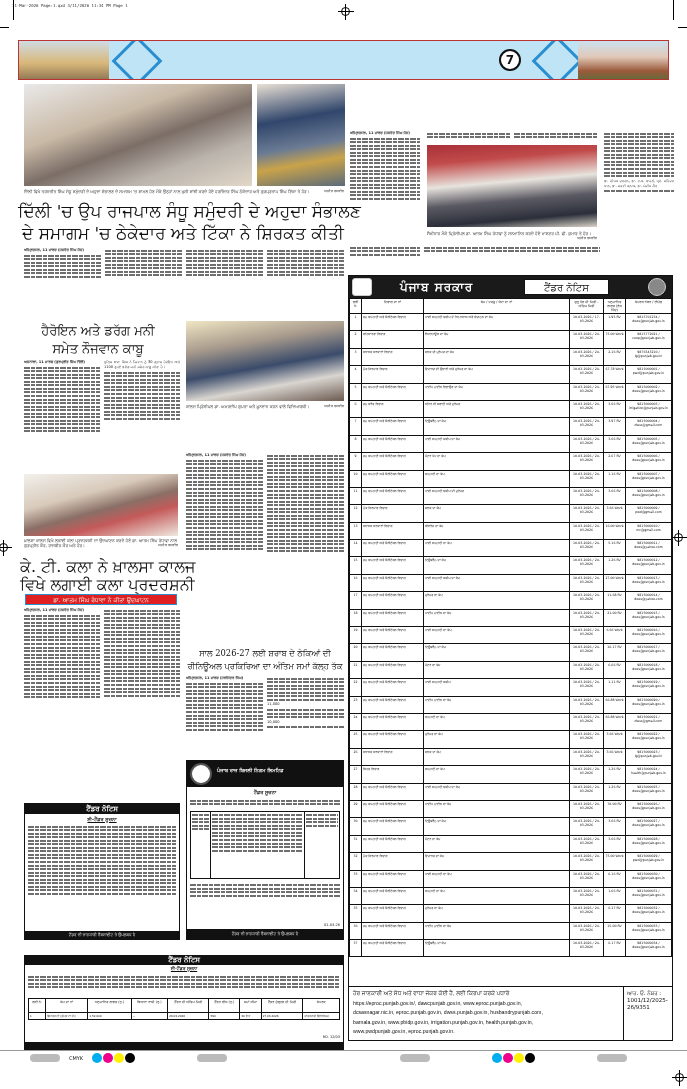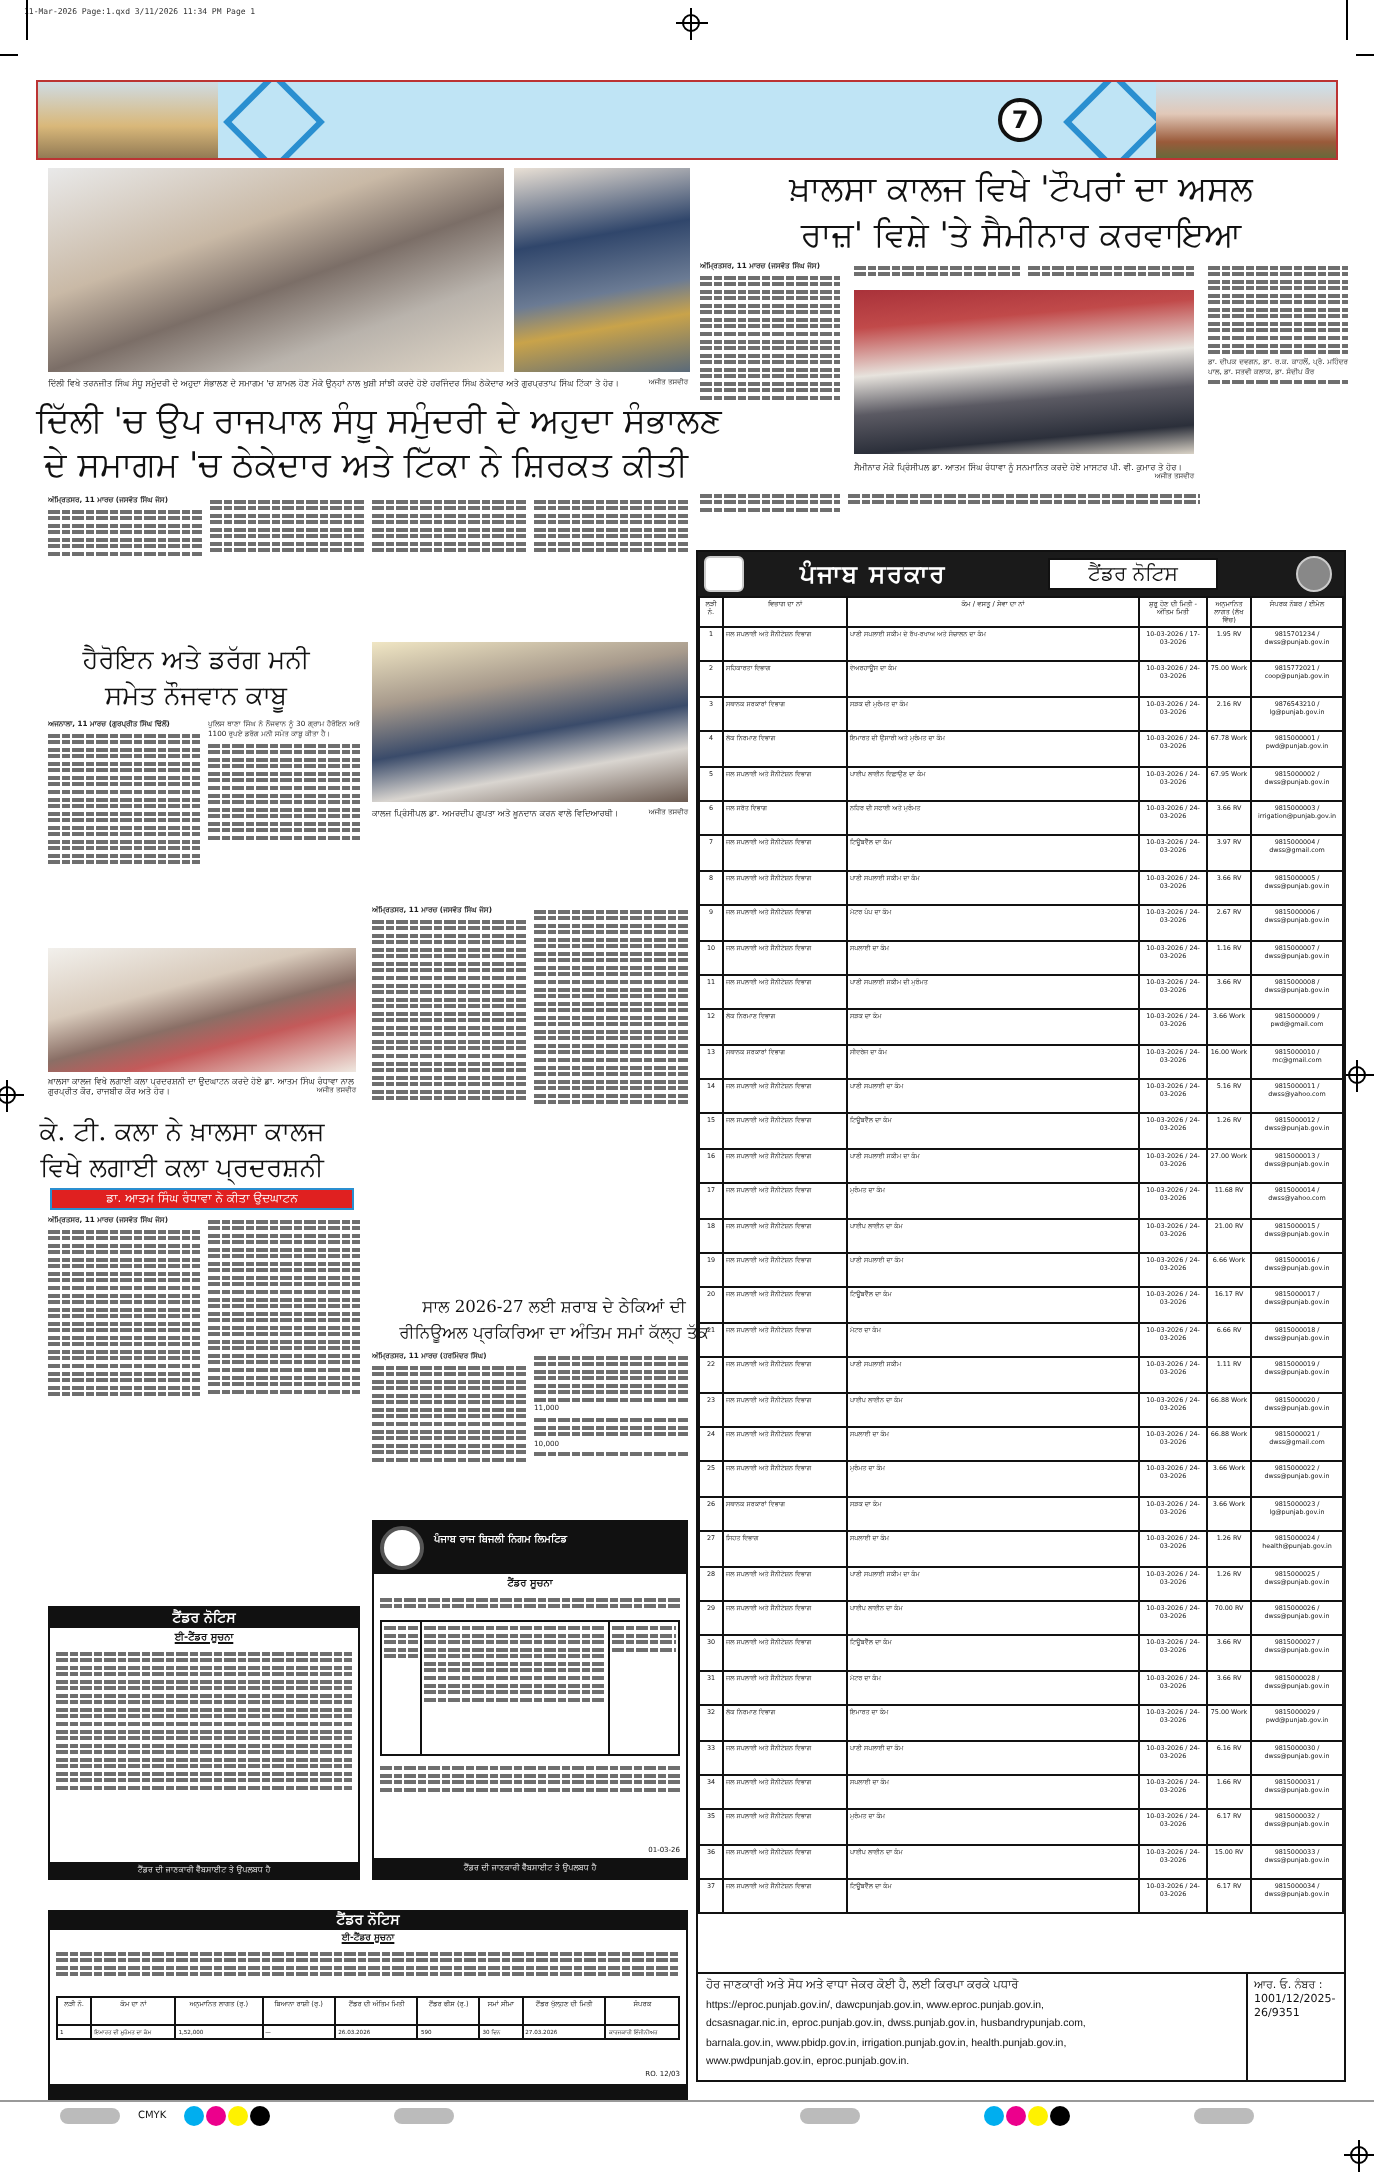--- a/index.html
+++ b/index.html
@@ -178,21 +178,21 @@
         <i></i>
         <i></i>
       </div>
   </div>
 
   <div class="photo" style="left:24px;top:474px;width:154px;height:62px;background:linear-gradient(165deg,#f2f0ec 0%,#d8cabb 35%,#8a6f66 55%,#c45a5a 70%,#efe8e0 100%)"></div>
   <div class="caption" style="left:24px;top:538px;width:154px">
     <span>ਖ਼ਾਲਸਾ ਕਾਲਜ ਵਿਖੇ ਲਗਾਈ ਕਲਾ ਪ੍ਰਦਰਸ਼ਨੀ ਦਾ ਉਦਘਾਟਨ ਕਰਦੇ ਹੋਏ ਡਾ. ਆਤਮ ਸਿੰਘ ਰੰਧਾਵਾ ਨਾਲ ਗੁਰਪ੍ਰੀਤ ਕੌਰ, ਰਾਜਬੀਰ ਕੌਰ ਅਤੇ ਹੋਰ।</span>
     <span class="credit">ਅਜੀਤ ਤਸਵੀਰ</span>
   </div>
-  <div class="hl" style="left:10px;top:558px;width:162px;font-size:13px;line-height:18px">
+  <div class="hl" style="left:20px;top:558px;width:162px;font-size:16px;line-height:18px">
     <div>ਕੇ. ਟੀ. ਕਲਾ ਨੇ ਖ਼ਾਲਸਾ ਕਾਲਜ</div>
     <div>ਵਿਖੇ ਲਗਾਈ ਕਲਾ ਪ੍ਰਦਰਸ਼ਨੀ</div>
   </div>
   <div style="position:absolute;left:25px;top:594px;width:152px;height:11px;background:#e02020;border:1px solid #2a8fd0;color:#fff;font-size:6px;text-align:center;line-height:9px">ਡਾ. ਆਤਮ ਸਿੰਘ ਰੰਧਾਵਾ ਨੇ ਕੀਤਾ ਉਦਘਾਟਨ</div>
   <div class="cols" style="left:24px;top:608px;width:156px;height:130px;grid-template-columns:1fr 1fr">
     <div class="col"><b style="font-size:3.6px">ਅੰਮ੍ਰਿਤਸਰ, 11 ਮਾਰਚ (ਜਸਵੰਤ ਸਿੰਘ ਜੱਸ)</b><i></i><i></i><i></i><i></i><i></i><i></i><i></i><i></i><i></i><i></i><i></i><i></i><i></i><i></i><i></i><i></i><i></i><i></i><i></i><i></i><i></i><i></i><i></i><i></i></div>
     <div class="col">
         <i></i>
         <i></i>
         <i></i>
@@ -214,21 +214,21 @@
         <i></i>
         <i></i>
         <i></i>
         <i></i>
         <i></i>
         <i></i>
         <i></i>
       </div>
   </div>
 
-  <div class="hl" style="left:196px;top:647px;width:162px;font-size:8.3px;line-height:13px">
+  <div class="hl" style="left:184px;top:647px;width:162px;font-size:8.3px;line-height:13px">
     <div>ਸਾਲ 2026-27 ਲਈ ਸ਼ਰਾਬ ਦੇ ਠੇਕਿਆਂ ਦੀ</div>
     <div>ਰੀਨਿਊਅਲ ਪ੍ਰਕਿਰਿਆ ਦਾ ਅੰਤਿਮ ਸਮਾਂ ਕੱਲ੍ਹ ਤੱਕ</div>
   </div>
   <div class="cols" style="left:186px;top:676px;width:158px;height:82px;grid-template-columns:1fr 1fr">
     <div class="col"><b style="font-size:3.6px">ਅੰਮ੍ਰਿਤਸਰ, 11 ਮਾਰਚ (ਹਰਮਿੰਦਰ ਸਿੰਘ)</b><i></i><i></i><i></i><i></i><i></i><i></i><i></i><i></i><i></i><i></i><i></i><i></i><i></i><i></i></div>
     <div class="col"><i></i><i></i><i></i><i></i><i></i><i></i><i></i><span>11,000</span><i></i><i></i><i></i><span>10,000</span><i></i></div>
   </div>
 
   <div class="ad" style="left:186px;top:760px;width:158px;height:180px">
     <div style="height:26px;background:#111;color:#fff;position:relative">
@@ -338,24 +338,20 @@
             <td>30 ਦਿਨ</td>
             <td>27.03.2026</td>
             <td>ਕਾਰਜਕਾਰੀ ਇੰਜੀਨੀਅਰ</td>
       </tr>
     </tbody>
       </table>
     <div style="position:absolute;right:3px;bottom:10px;font-size:3.5px">RO. 12/03</div>
     <div class="bar" style="left:0;bottom:0;width:318px;height:7px"></div>
   </div>
 
-  <div class="hl" style="left:348px;top:84px;width:325px;font-size:17px;line-height:23px">
-    <div>ਖ਼ਾਲਸਾ ਕਾਲਜ ਵਿਖੇ 'ਟੌਪਰਾਂ ਦਾ ਅਸਲ</div>
-    <div>ਰਾਜ਼' ਵਿਸ਼ੇ 'ਤੇ ਸੈਮੀਨਾਰ ਕਰਵਾਇਆ</div>
-  </div>
   <div class="cols" style="left:350px;top:131px;width:70px;height:105px;grid-template-columns:1fr">
     <div class="col"><b style="font-size:3.6px">ਅੰਮ੍ਰਿਤਸਰ, 11 ਮਾਰਚ (ਜਸਵੰਤ ਸਿੰਘ ਜੱਸ)</b><i></i><i></i><i></i><i></i><i></i><i></i><i></i><i></i><i></i><i></i><i></i><i></i><i></i><i></i><i></i><i></i><i></i><i></i></div>
   </div>
   <div class="cols" style="left:427px;top:131px;width:170px;height:12px;grid-template-columns:1fr 1fr">
     <div class="col">
         <i></i>
         <i></i>
       </div>
     <div class="col">
         <i></i>

